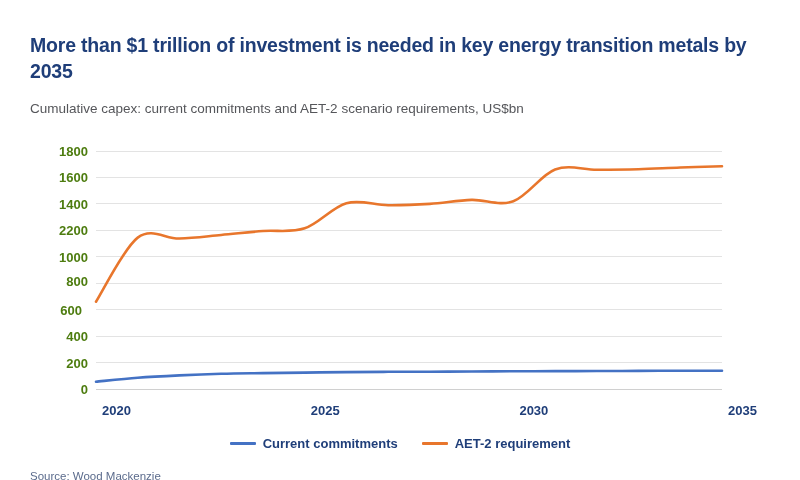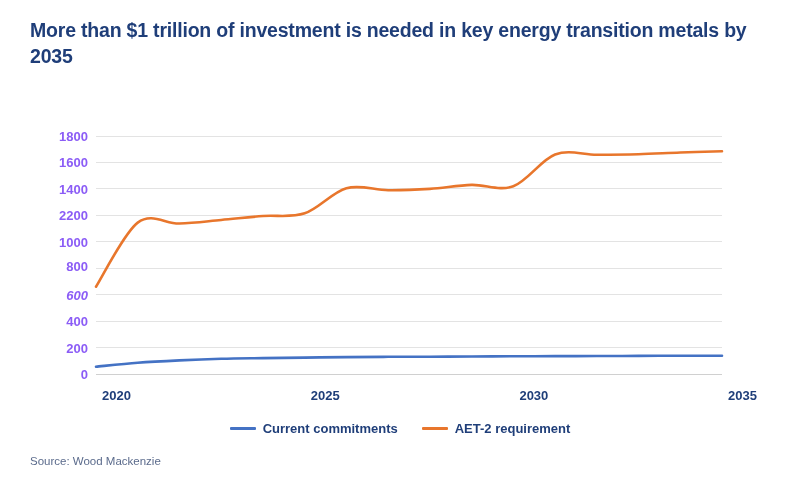--- a/index.html
+++ b/index.html
@@ -1,38 +1,38 @@
 <!DOCTYPE html>
 <html><head>
 <meta charset="utf-8">
 <style>
   html,body{margin:0;padding:0;}
   body{
     width:800px;height:480px;background:#ffffff;
     font-family:"Liberation Sans",sans-serif;
     overflow:hidden;position:relative;
   }
-  #chart-card{position:absolute;inset:0;background:#fff;}
+  #chart-card{position:absolute;inset:0;background:#fff;margin-top:15px;}
 
   #chart-title{
     position:absolute;left:30px;top:18px;width:742px;
     font-size:19.5px;font-weight:bold;line-height:1.32;
     color:#1F3E79;letter-spacing:-0.2px;
   }
   #chart-subtitle{
     position:absolute;left:30px;top:86px;width:742px;
     font-size:13.5px;font-weight:normal;color:#55565A;
   }
 
   #plot-wrap{position:absolute;left:0;top:0;width:800px;height:480px;}
   #plot-svg{position:absolute;left:0;top:0;}
 
   .ytick{
     position:absolute;width:56px;text-align:right;
-    font-size:13px;font-weight:bold;color:#8b5cf6;
+    font-size:13px;font-weight:bold;color:#4d7c0f;
     transform:translateY(-50%);
   }
   .xtick{
     position:absolute;width:70px;text-align:right;
     font-size:13px;font-weight:bold;color:#1F3E79;
     transform:translateX(-50%);
   }
 
   #legend{
     position:absolute;left:0;top:421px;width:800px;
@@ -46,20 +46,21 @@
     position:absolute;left:30px;top:455px;
     font-size:11.5px;color:#5B6B8C;
   }
 </style>
 </head>
 <body>
 
 <div id="chart-card">
 
   <div id="chart-title">More than $1 trillion of investment is needed in key energy transition metals by 2035</div>
+  <div id="chart-subtitle">Cumulative capex: current commitments and AET-2 scenario requirements, US$bn</div>
 
   <div id="plot-wrap">
     <svg id="plot-svg" width="800" height="480">
       <g id="gridlines">
           <line x1="96" x2="722" y1="374" y2="374" stroke="#D0D0D0" stroke-width="1" shape-rendering="crispEdges"></line>
           <line x1="96" x2="722" y1="347.55555555555554" y2="347.55555555555554" stroke="#E3E3E3" stroke-width="1" shape-rendering="crispEdges"></line>
           <line x1="96" x2="722" y1="321.1111111111111" y2="321.1111111111111" stroke="#E3E3E3" stroke-width="1" shape-rendering="crispEdges"></line>
           <line x1="96" x2="722" y1="294.6666666666667" y2="294.6666666666667" stroke="#E3E3E3" stroke-width="1" shape-rendering="crispEdges"></line>
           <line x1="96" x2="722" y1="268.22222222222223" y2="268.22222222222223" stroke="#E3E3E3" stroke-width="1" shape-rendering="crispEdges"></line>
           <line x1="96" x2="722" y1="241.77777777777777" y2="241.77777777777777" stroke="#E3E3E3" stroke-width="1" shape-rendering="crispEdges"></line>
@@ -71,21 +72,21 @@
       <g id="axis-line-group"></g>
       <g id="series-group">
           <path d="M 96.00 366.73 C 102.96 366.07, 123.82 363.82, 137.73 362.76 C 151.64 361.70, 165.56 361.04, 179.47 360.38 C 193.38 359.72, 207.29 359.17, 221.20 358.79 C 235.11 358.42, 249.02 358.33, 262.93 358.13 C 276.84 357.94, 290.76 357.78, 304.67 357.60 C 318.58 357.43, 332.49 357.21, 346.40 357.08 C 360.31 356.94, 374.22 356.88, 388.13 356.81 C 402.04 356.75, 415.96 356.72, 429.87 356.68 C 443.78 356.63, 457.69 356.61, 471.60 356.55 C 485.51 356.48, 499.42 356.35, 513.33 356.28 C 527.24 356.22, 541.16 356.19, 555.07 356.15 C 568.98 356.11, 582.89 356.06, 596.80 356.02 C 610.71 355.97, 624.62 355.93, 638.53 355.89 C 652.44 355.84, 666.36 355.78, 680.27 355.75 C 694.18 355.73, 715.04 355.75, 722.00 355.75" fill="none" stroke="#4472C4" stroke-width="2.6" stroke-linecap="round" stroke-linejoin="round"></path>
           <path d="M 96.00 286.73 C 102.96 276.05, 123.82 233.14, 137.73 222.61 C 151.64 212.07, 165.56 223.97, 179.47 223.53 C 193.38 223.09, 207.29 221.22, 221.20 219.96 C 235.11 218.70, 249.02 217.10, 262.93 215.99 C 276.84 214.89, 290.76 217.98, 304.67 213.35 C 318.58 208.72, 332.49 192.08, 346.40 188.23 C 360.31 184.37, 374.22 190.10, 388.13 190.21 C 402.04 190.32, 415.96 189.77, 429.87 188.89 C 443.78 188.01, 457.69 185.36, 471.60 184.92 C 485.51 184.48, 499.42 191.31, 513.33 186.24 C 527.24 181.18, 541.16 159.76, 555.07 154.51 C 568.98 149.27, 582.89 154.82, 596.80 154.78 C 610.71 154.73, 624.62 154.62, 638.53 154.25 C 652.44 153.87, 666.36 153.03, 680.27 152.53 C 694.18 152.02, 715.04 151.43, 722.00 151.21" fill="none" stroke="#E8762C" stroke-width="2.6" stroke-linecap="round" stroke-linejoin="round"></path>
         </g>
     </svg>
     <div id="ytick-layer">
         <div class="ytick" style="left: 32px; top: 374px;">0</div>
         <div class="ytick" style="left: 32px; top: 347.556px;">200</div>
         <div class="ytick" style="left: 32px; top: 321.111px;">400</div>
-        <div class="ytick" style="left: 32px; top: 294.667px; font-style: italic;">600</div>
+        <div class="ytick" style="left: 26px; top: 294.667px;">600</div>
         <div class="ytick" style="left: 32px; top: 266px;">800</div>
         <div class="ytick" style="left: 32px; top: 241.778px;">1000</div>
         <div class="ytick" style="left: 32px; top: 215.333px;">2200</div>
         <div class="ytick" style="left: 32px; top: 188.889px;">1400</div>
         <div class="ytick" style="left: 32px; top: 162.444px;">1600</div>
         <div class="ytick" style="left: 32px; top: 136px;">1800</div>
       </div>
     <div id="xtick-layer">
         <div class="xtick" style="left: 96px; top: 388px;">2020</div>
         <div class="xtick" style="left: 304.667px; top: 388px;">2025</div>

